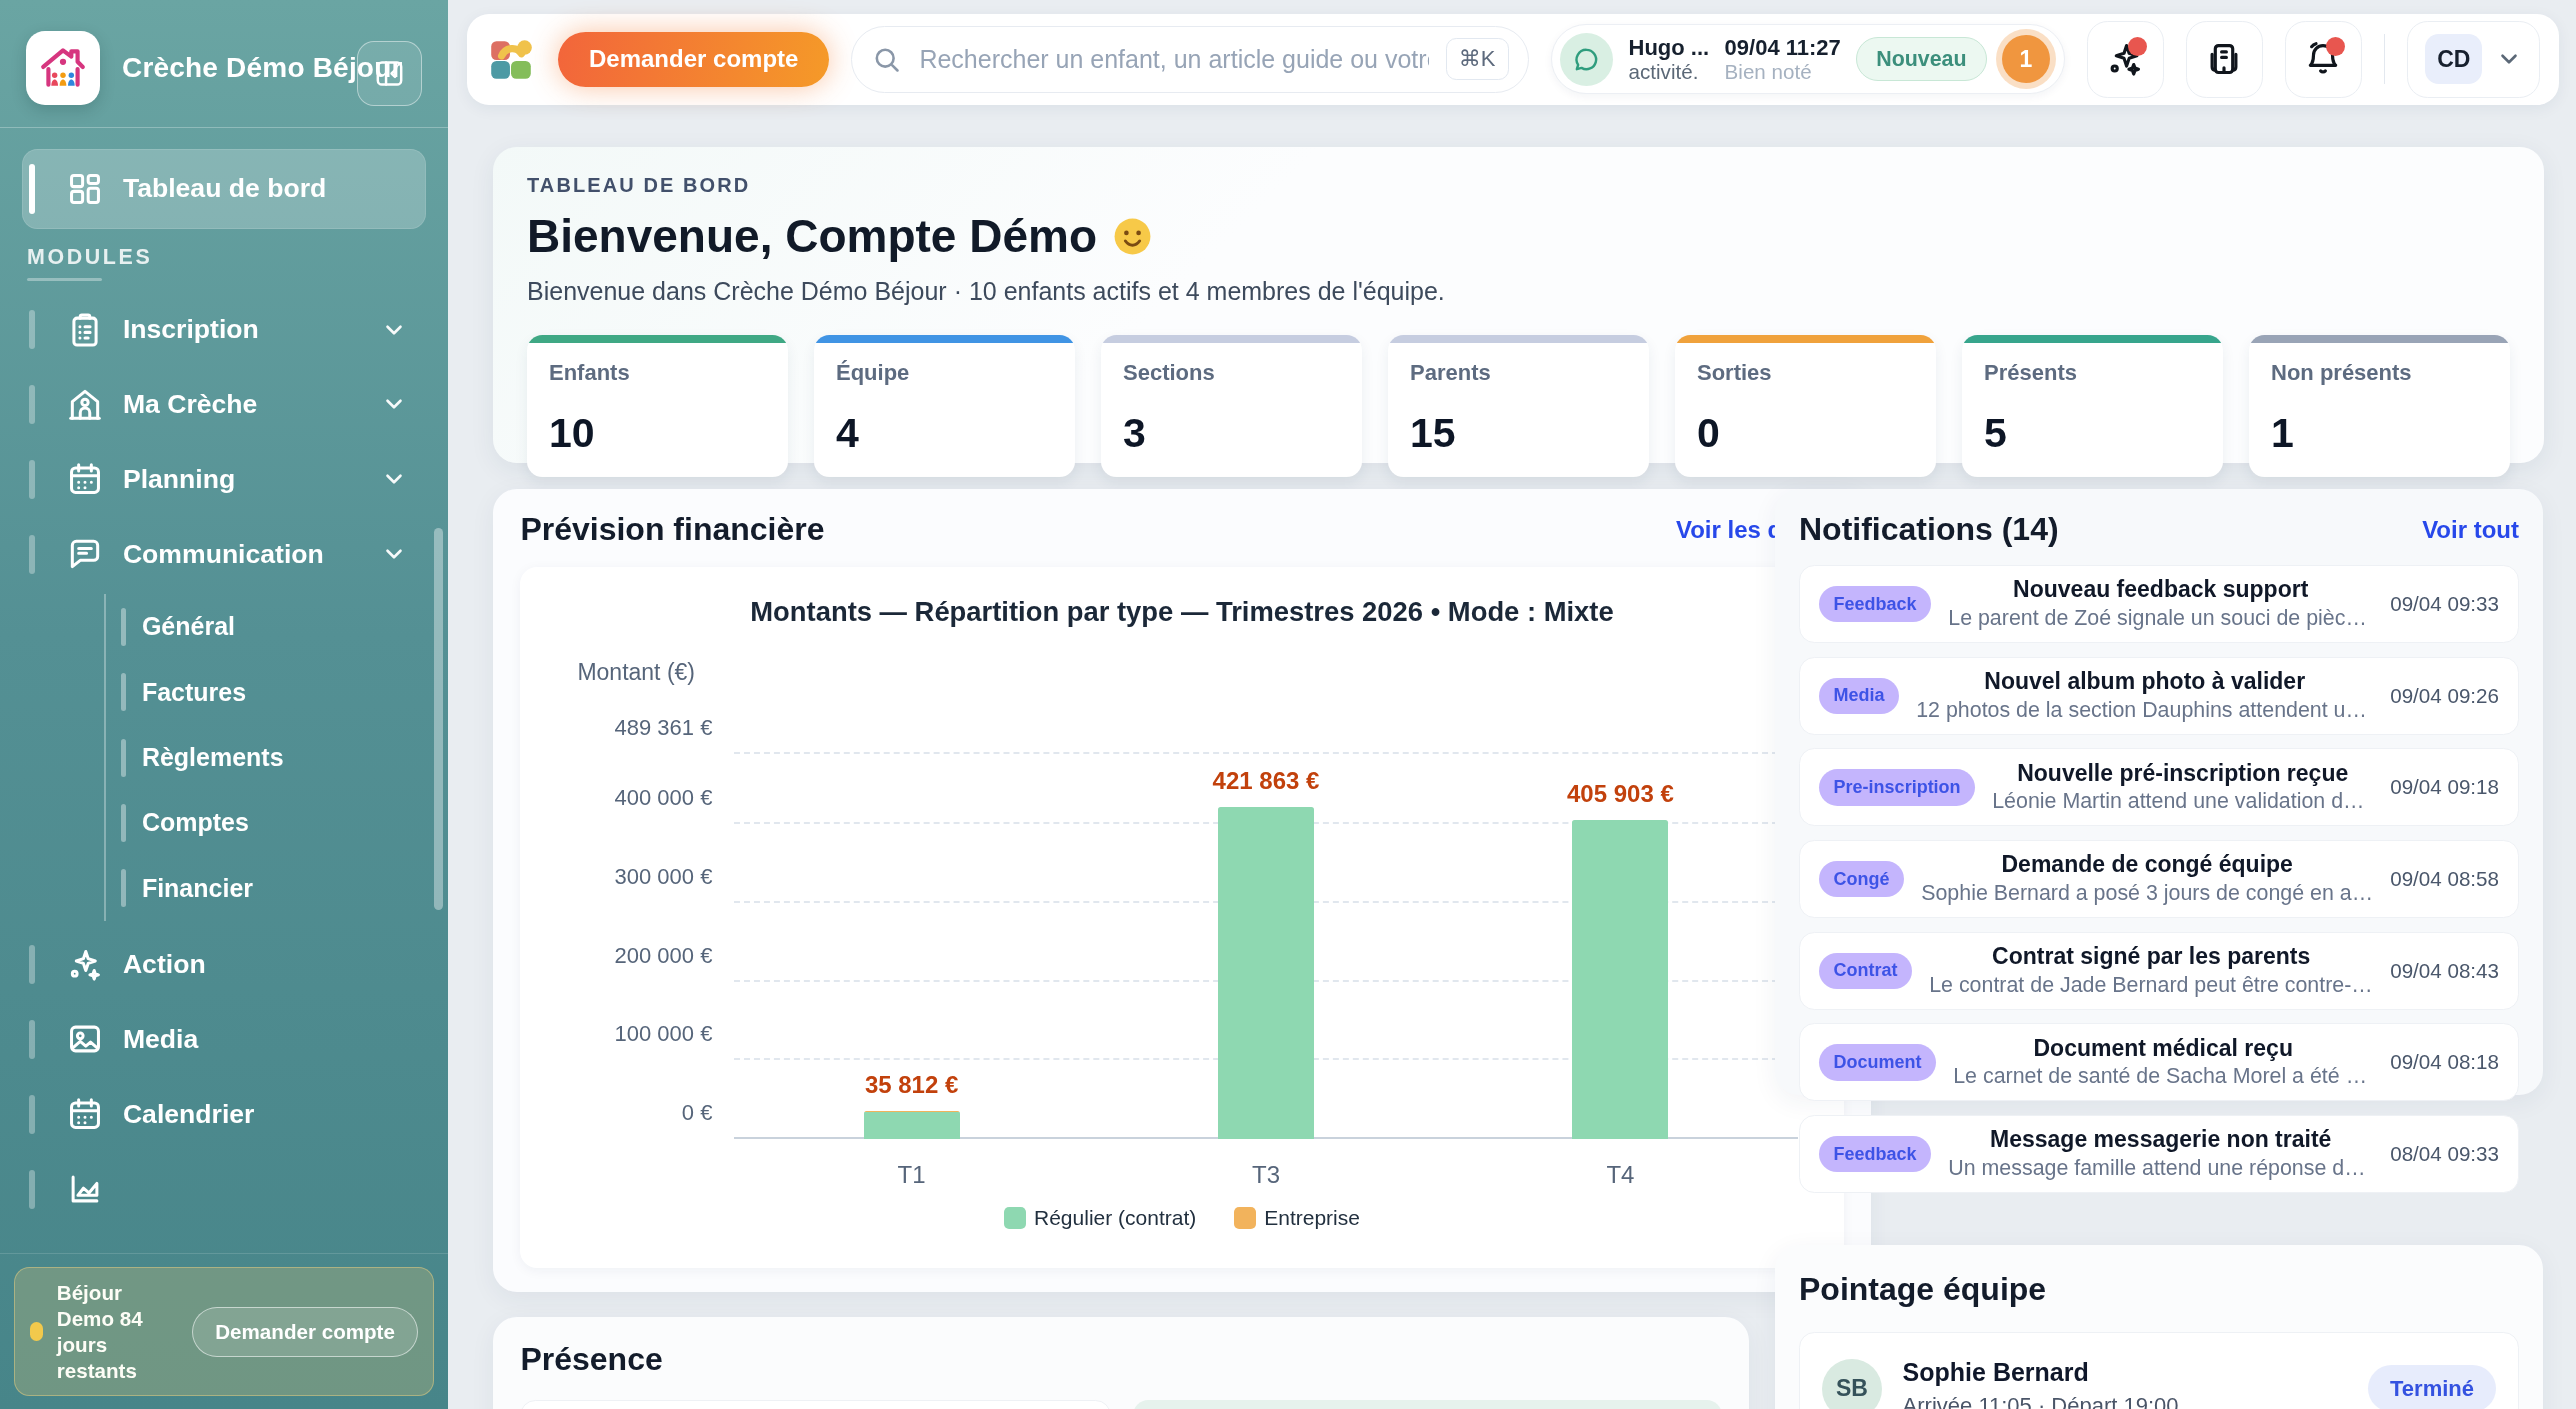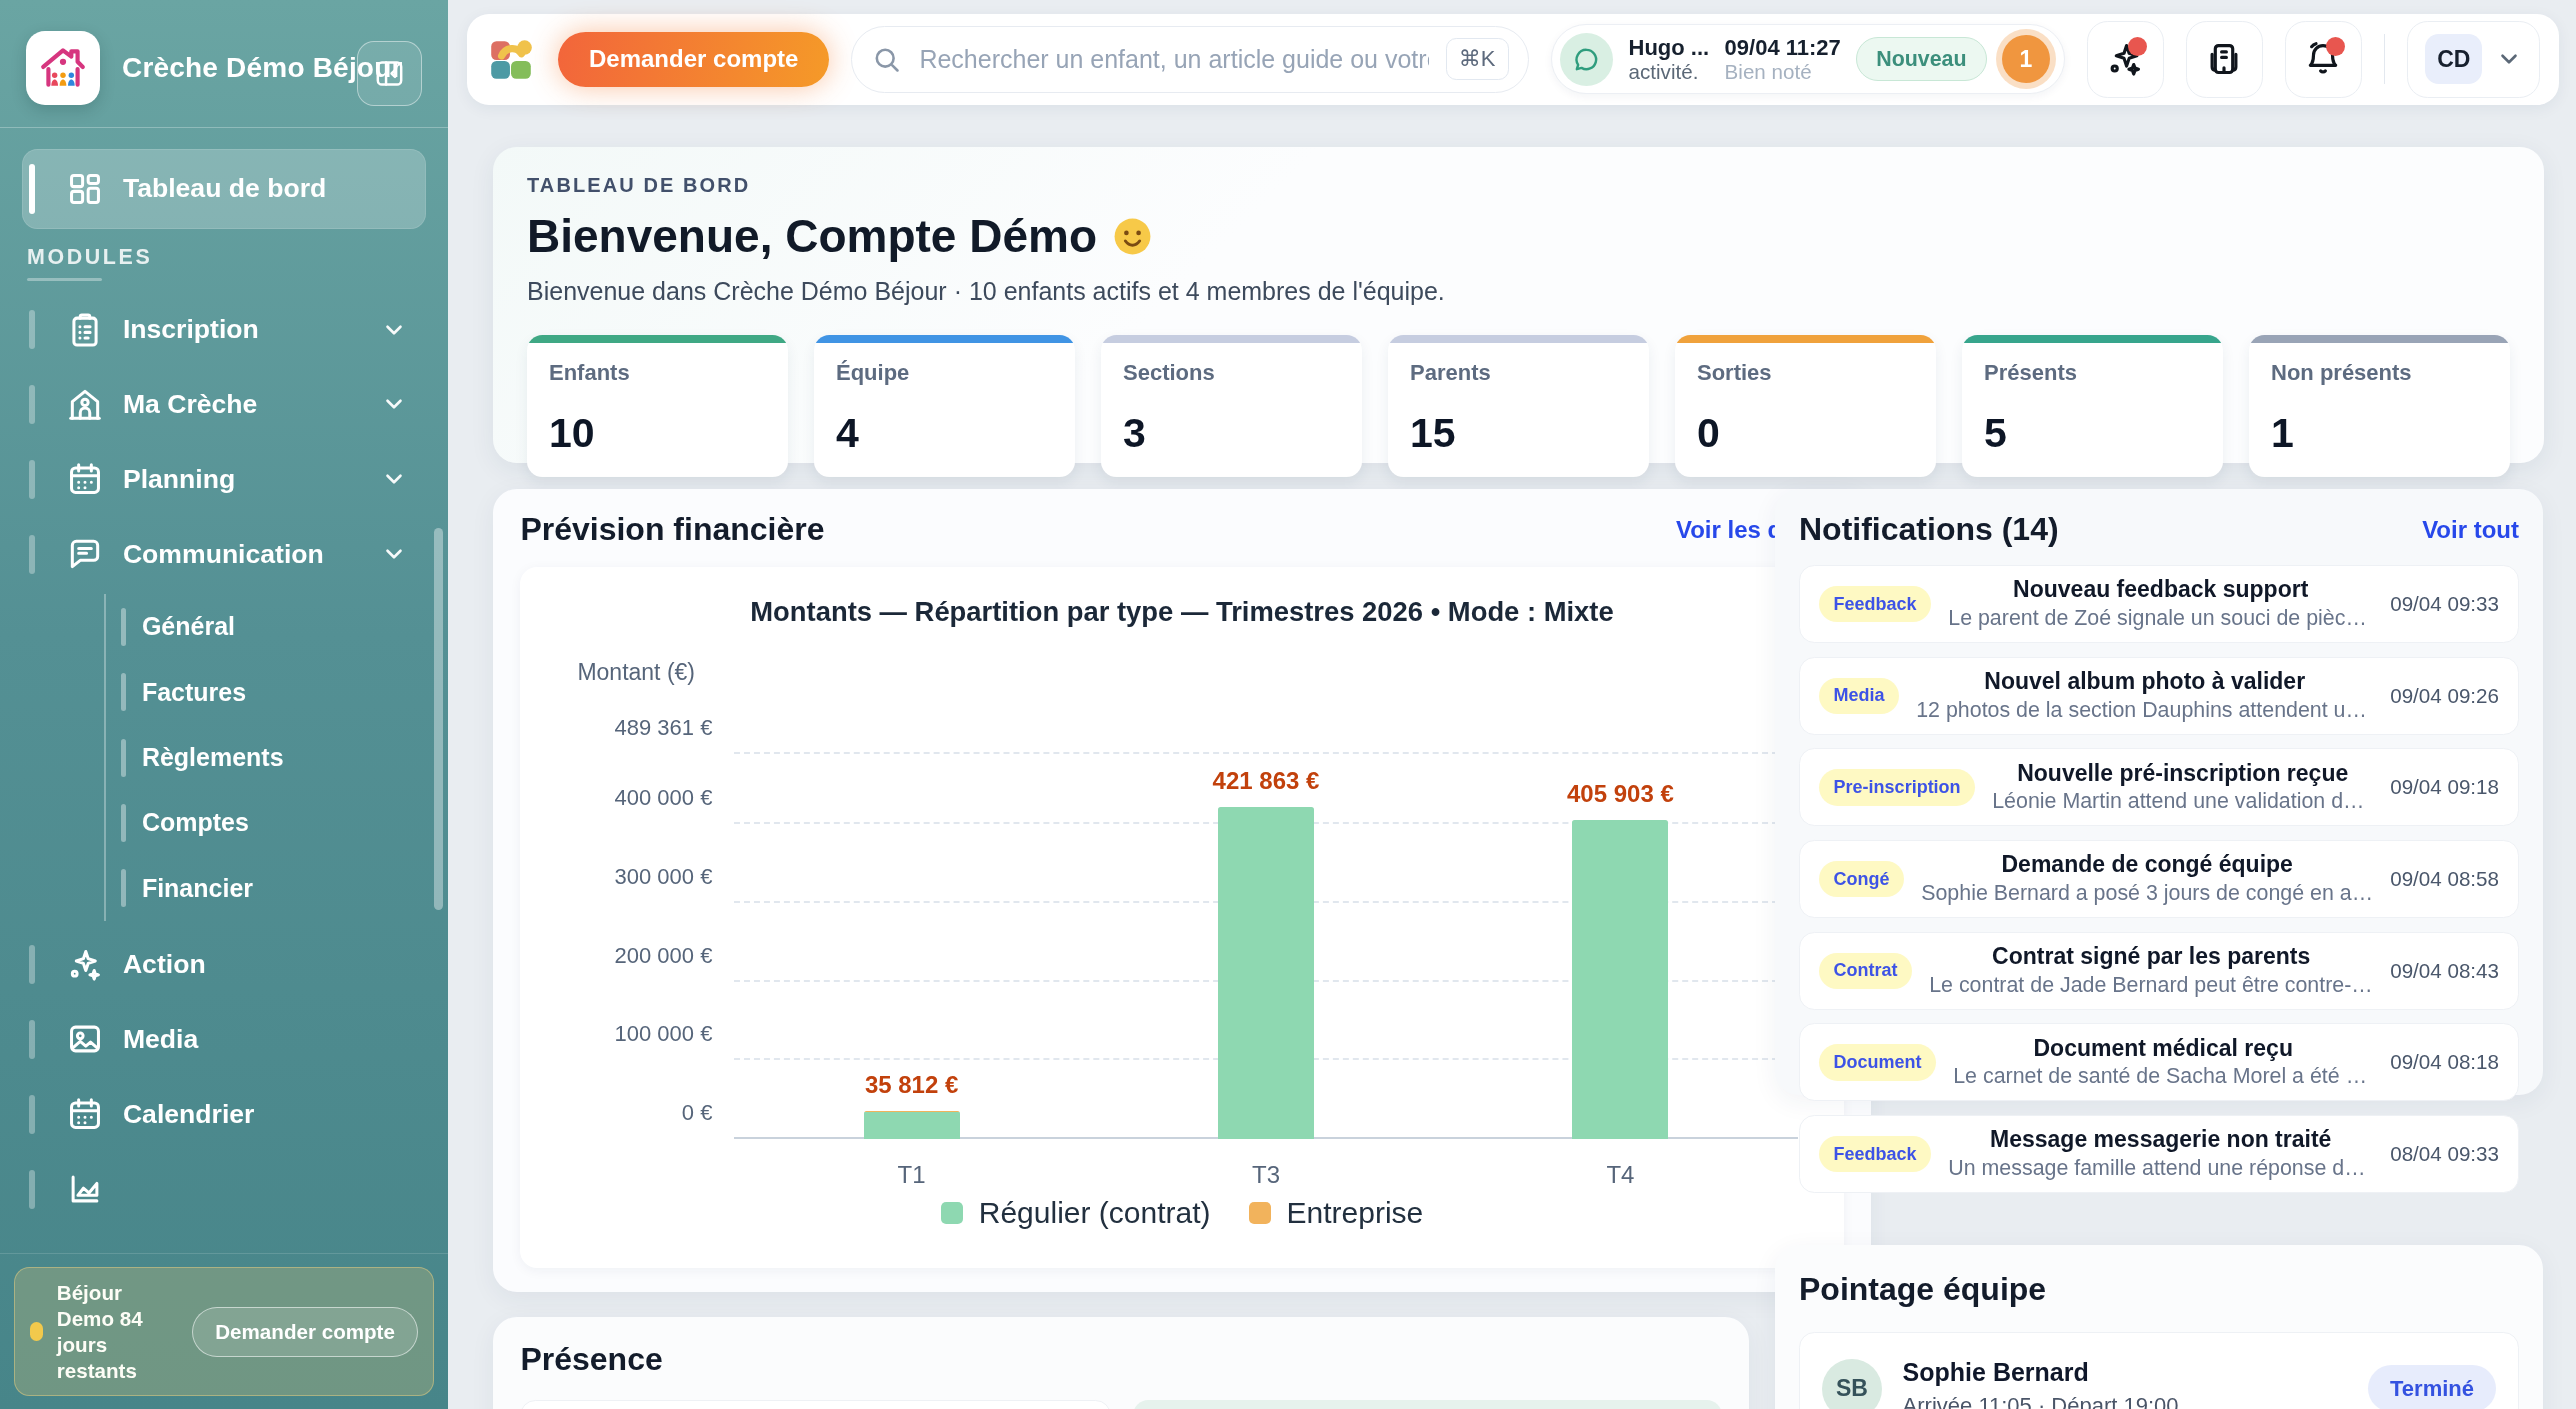--- a/index.html
+++ b/index.html
@@ -115,37 +115,37 @@
   .plot{ position:absolute; left:214px; right:46px; top:187px; bottom:129px;}
   .gridline{ position:absolute; left:0; right:0; height:0; border-top:2.6px dashed #e1e7ee;}
   .gridline.zero{ border-top:2.6px solid #c9d2dc;}
   .tick-label{ position:absolute; right:calc(100% + 22px); transform:translateY(-50%); font-size:22px; color:#56657a; white-space:nowrap;}
   .slots{ position:absolute; inset:0; display:flex;}
   .slot{ flex:1; position:relative;}
   .bar-stack{ position:absolute; left:50%; transform:translateX(-50%); bottom:0; width:96px; display:flex; flex-direction:column; border-radius:2.6px 2.6px 0 0; overflow:hidden;}
   .bar-val{ position:absolute; left:50%; transform:translateX(-50%); font-size:24px; font-weight:bold; color:#c2410c; white-space:nowrap;}
   .x-label{ position:absolute; left:50%; transform:translateX(-50%); top:calc(100% + 22px); font-size:24px; color:#56657a;}
   .legend{ position:absolute; left:0; right:0; bottom:38px; display:flex; justify-content:center; gap:38px;}
-  .legend-item{ display:flex; align-items:center; gap:16px; font-size:30px; color:#22303f;}
+  .legend-item{ display:flex; align-items:center; gap:8px; font-size:21px; color:#22303f;}
   .legend-swatch{ width:22px; height:22px; border-radius:5.1px;}
 
   
   .presence{ position:absolute; left:493px; top:1317px; width:1256px; height:309px; border-radius:24px;
     background:#fbfcfd; box-shadow:0 6.9px 26px rgba(30,50,90,.06); padding:24px 27.4px;}
   .presence-row{ display:flex; gap:22px; margin-top:22px;}
   .presence-card{ flex:1; height:129px; border-radius:15.4px;}
   .presence-card.white{ background:#fff; border:1.7px solid #eef1f5;}
   .presence-card.mint{ background:#e6f2ed;}
 
   
   .notifs{ position:absolute; left:1775px; top:489px; width:768px; height:606px; border-radius:24px;
     background:#f7f9fb; box-shadow:0 6.9px 26px rgba(30,50,90,.06); padding:22px 24px;}
   .notif-list{ margin-top:17px; display:flex; flex-direction:column; gap:13.7px;}
   .notif{ background:#fff; border:1.7px solid #eef1f5; border-radius:15.4px; height:78px; display:flex; align-items:center; gap:17px; padding:0 19px;}
-  .notif-badge{ border-radius:857px; background:#fef9c3; color:#3d53e6; font-size:18px; font-weight:bold; padding:7.7px 14.6px; flex:none; white-space:nowrap;}
+  .notif-badge{ border-radius:857px; background:#c4b5fd; color:#3d53e6; font-size:18px; font-weight:bold; padding:7.7px 14.6px; flex:none; white-space:nowrap;}
   .notif-mid{ flex:1; min-width:0; display:flex; flex-direction:column; align-items:center; line-height:1.3;}
   .notif-title{ font-size:23px; font-weight:bold; color:#101828; white-space:nowrap; overflow:hidden; text-overflow:ellipsis; max-width:100%;}
   .notif-desc{ font-size:21.4px; color:#68748a; white-space:nowrap; overflow:hidden; text-overflow:ellipsis; max-width:100%;}
   .notif-time{ font-size:20.6px; color:#4a576b; flex:none; white-space:nowrap;}
 
   
   .pointage{ position:absolute; left:1775px; top:1245px; width:768px; height:309px; border-radius:24px;
     background:#fbfcfd; box-shadow:0 6.9px 26px rgba(30,50,90,.06); padding:26px 24px;}
   .point-row{ margin-top:24px; background:#fff; border:1.7px solid #eef1f5; border-radius:15.4px; display:flex; align-items:center; gap:20.6px; padding:17px 22px; height:113px;}
   .point-avatar{ width:60px; height:60px; border-radius:50%; background:#d9eae1; color:#35525a; font-size:23px; font-weight:bold; display:flex; align-items:center; justify-content:center; flex:none;}

